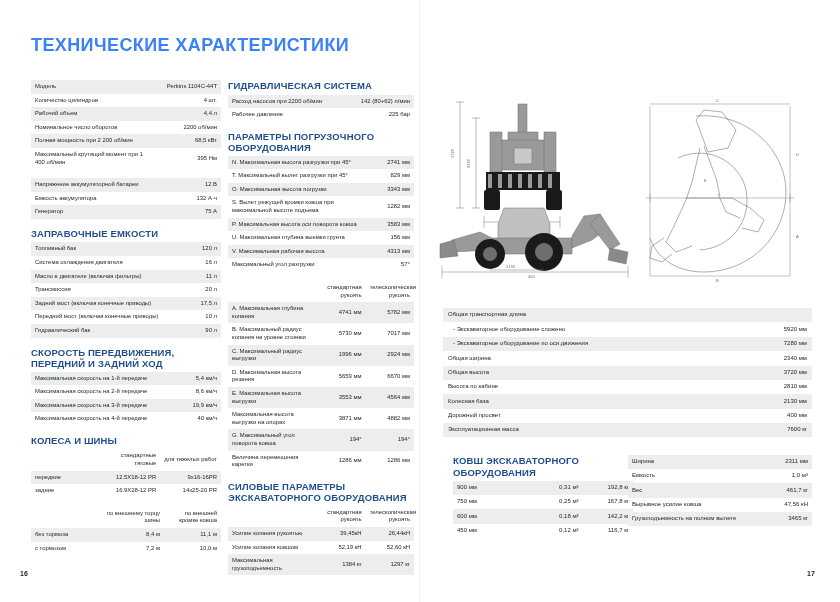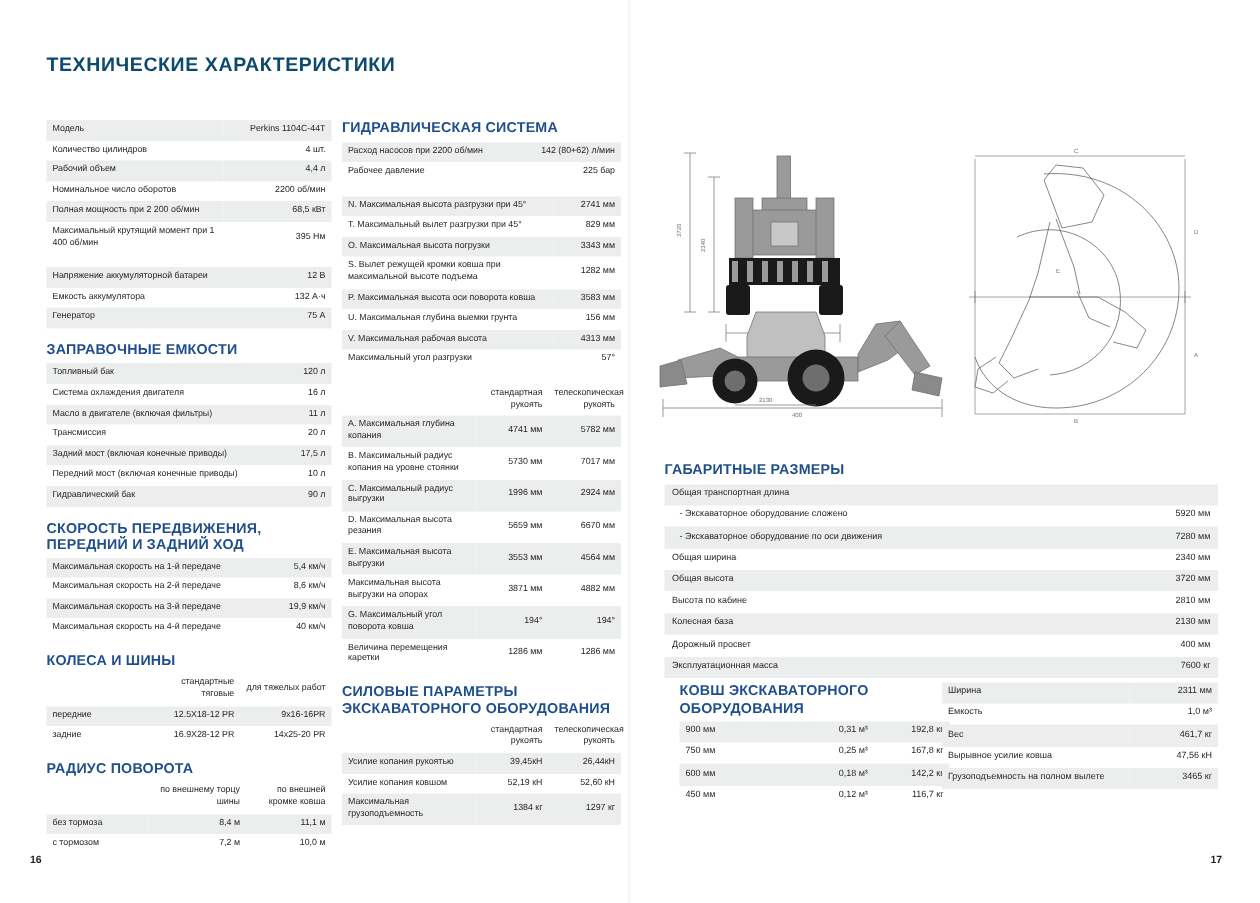--- a/index.html
+++ b/index.html
@@ -13,22 +13,22 @@
   }
   .page{position:absolute;inset:0;}
   .spread-gutter{
     position:absolute;left:419px;top:0;width:1px;height:602px;
     background:#f2f2f2;
   }
 
   
   .main-title{
     position:absolute;left:31px;top:35px;
-    font-size:13px;font-weight:bold;letter-spacing:.4px;
-    color:#0c4a6e;
+    font-size:18px;font-weight:bold;letter-spacing:.4px;
+    color:#3b82f6;
   }
 
   
   .sec-h{
     font-size:9.5px;font-weight:bold;color:#1f4e8c;
     letter-spacing:.15px;line-height:11.5px;
     margin:0 0 3px 0;text-transform:uppercase;
   }
   .sec-h.two{line-height:11px;}
 
@@ -245,21 +245,20 @@
             <tr>
               <td class="lbl">задние</td>
               <td class="val">16.9X28-12 PR</td>
               <td class="val2">14x25-20 PR</td>
             </tr>
           </tbody>
       </table>
     </div>
 
     <div class="block">
-      <div class="sec-h">РАДИУС ПОВОРОТА</div>
       <table class="spec">
         <colgroup>
             <col style="width:36%">
             <col style="width:34%">
             <col style="width:30%">
           </colgroup>
         <tbody>
           <tr class="subhead">
             <td></td>
             <td>по внешнему торцу шины</td>
@@ -299,20 +298,21 @@
             </tr>
             <tr>
               <td class="lbl">Рабочее давление</td>
               <td class="val">225 бар</td>
             </tr>
           </tbody>
       </table>
     </div>
 
     <div class="block">
+      <div class="sec-h two">ПАРАМЕТРЫ ПОГРУЗОЧНОГО ОБОРУДОВАНИЯ</div>
       <table class="spec">
         <colgroup>
             <col style="width:76%">
             <col style="width:24%">
           </colgroup>
         <tbody id="loader-params-body">
             <tr class="alt">
               <td class="lbl">N. Максимальная высота разгрузки при 45°</td>
               <td class="val">2741 мм</td>
             </tr>
@@ -546,21 +546,20 @@
         <text x="116" y="16">C</text>
         <text x="196" y="70">D</text>
         <text x="196" y="152">A</text>
         <text x="116" y="196">B</text>
         <text x="104" y="96">E</text>
       </g>
     </svg>
   </div>
 
   <div id="dims">
-    <div class="sec-h">ГАБАРИТНЫЕ РАЗМЕРЫ</div>
     <table class="spec">
       <colgroup>
           <col style="width:82%">
           <col style="width:18%">
         </colgroup>
       <tbody id="dims-body">
           <tr class="alt">
             <td class="lbl">Общая транспортная длина</td>
             <td class="val"></td>
           </tr>

